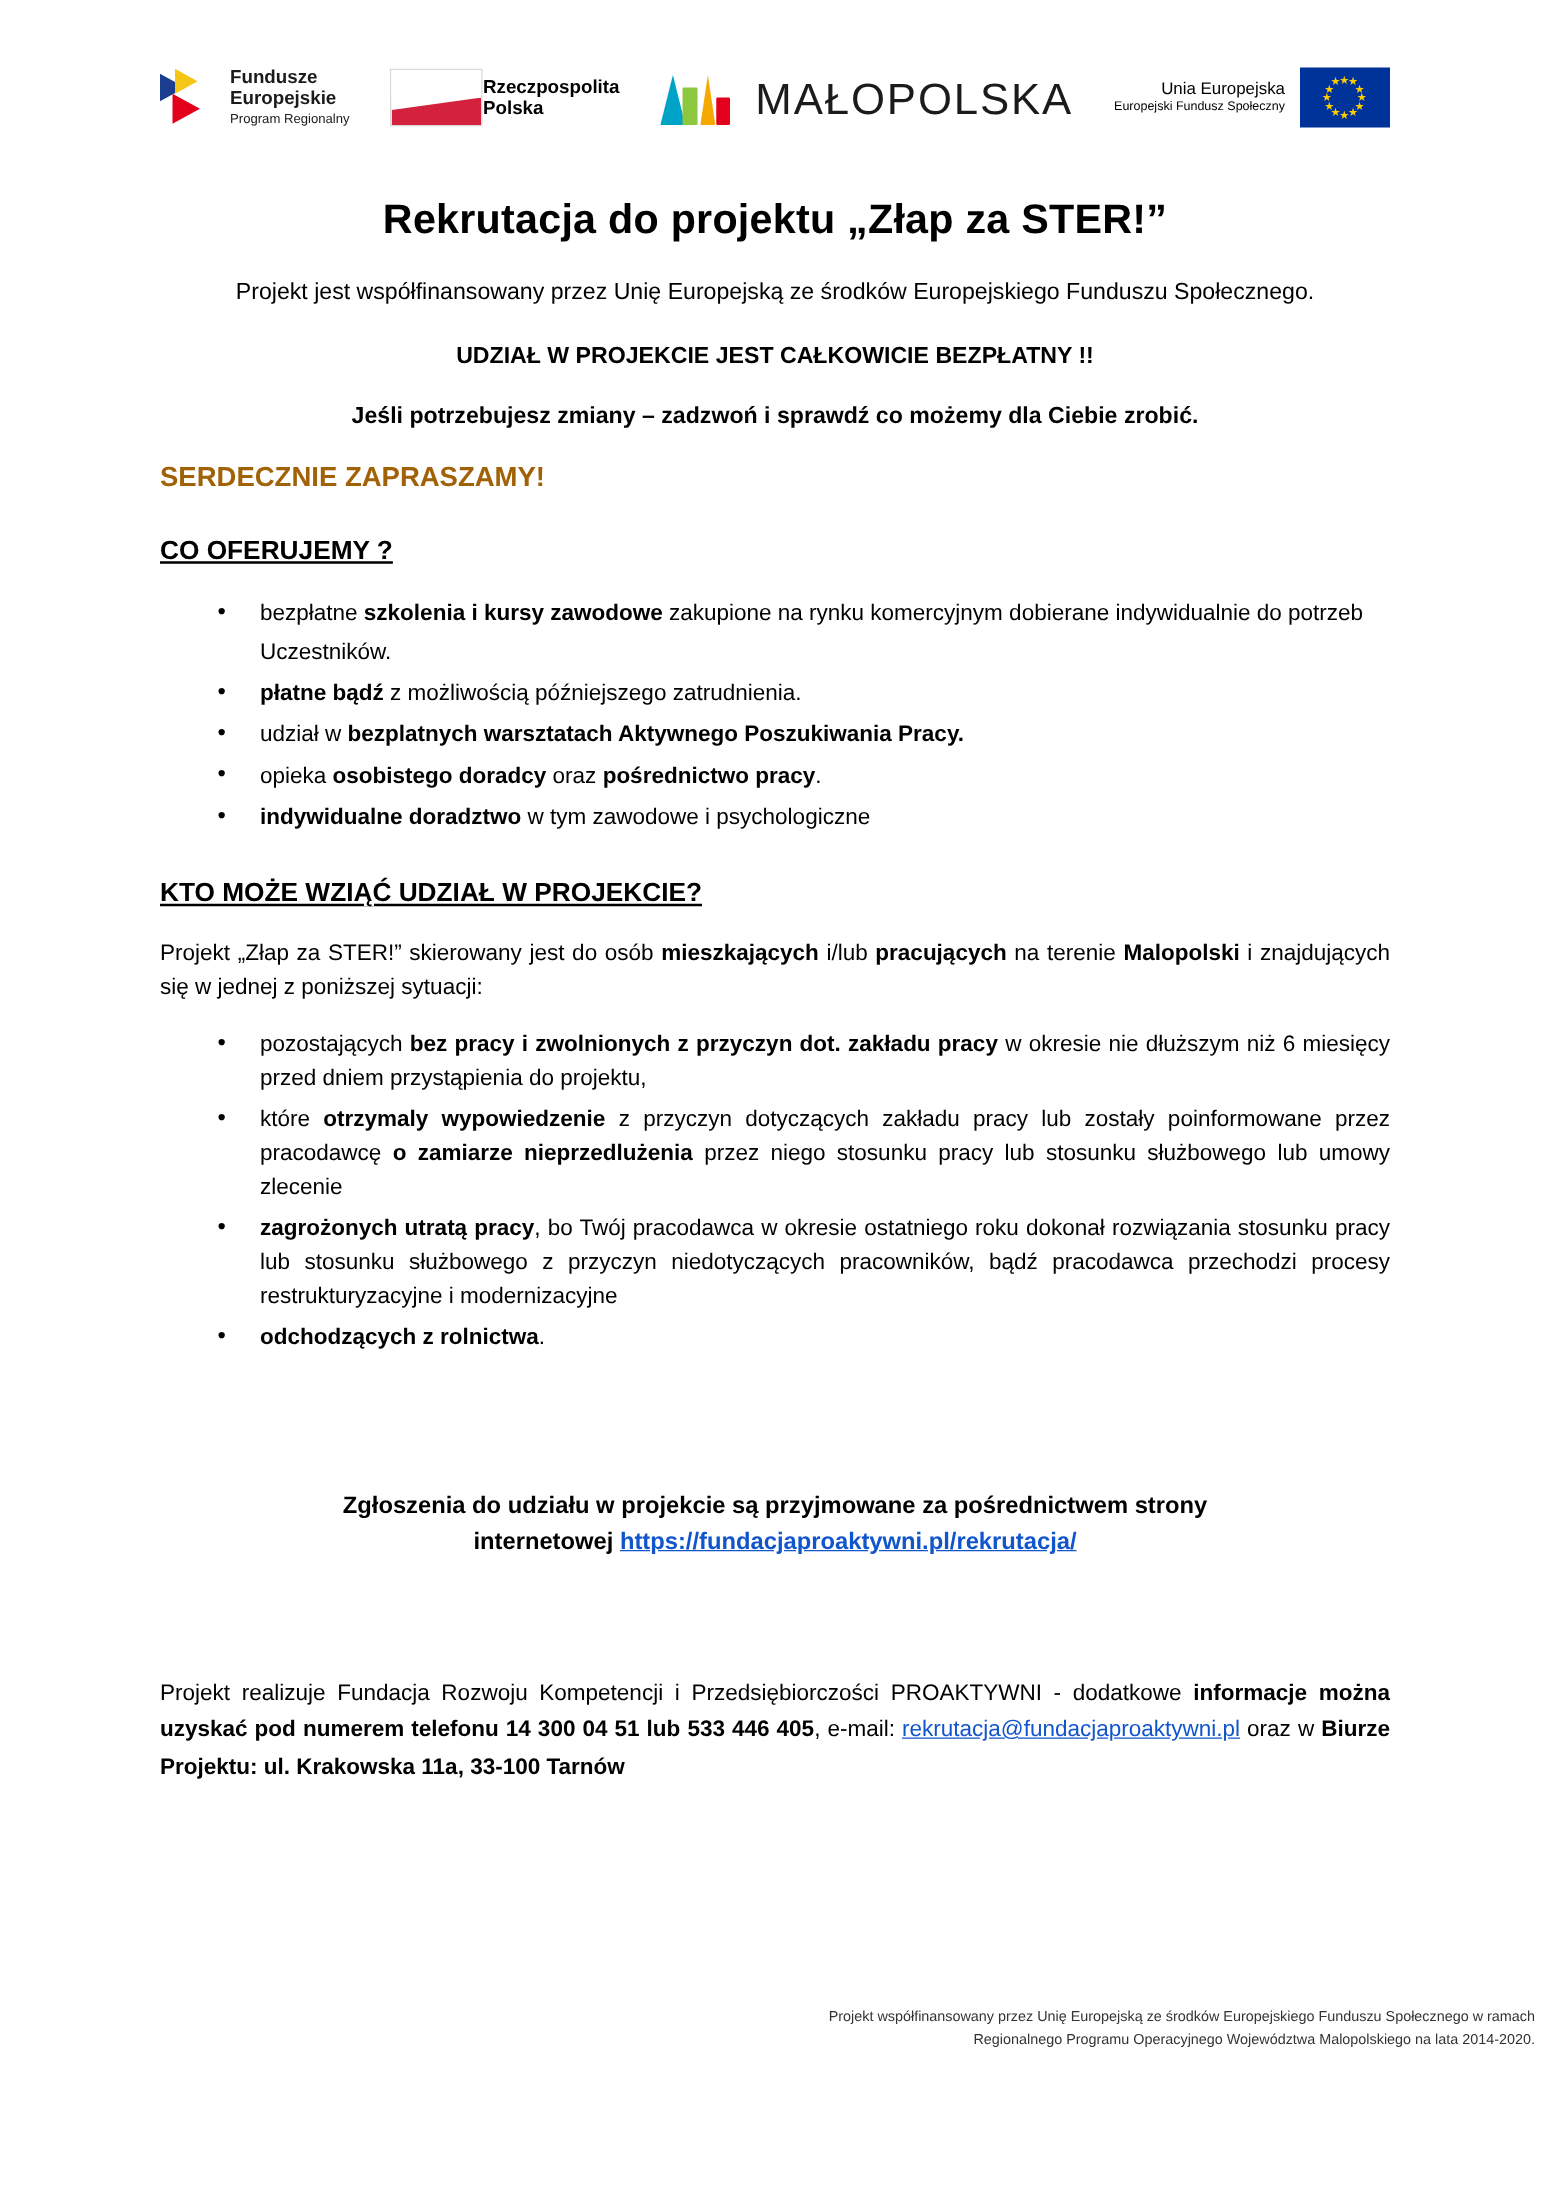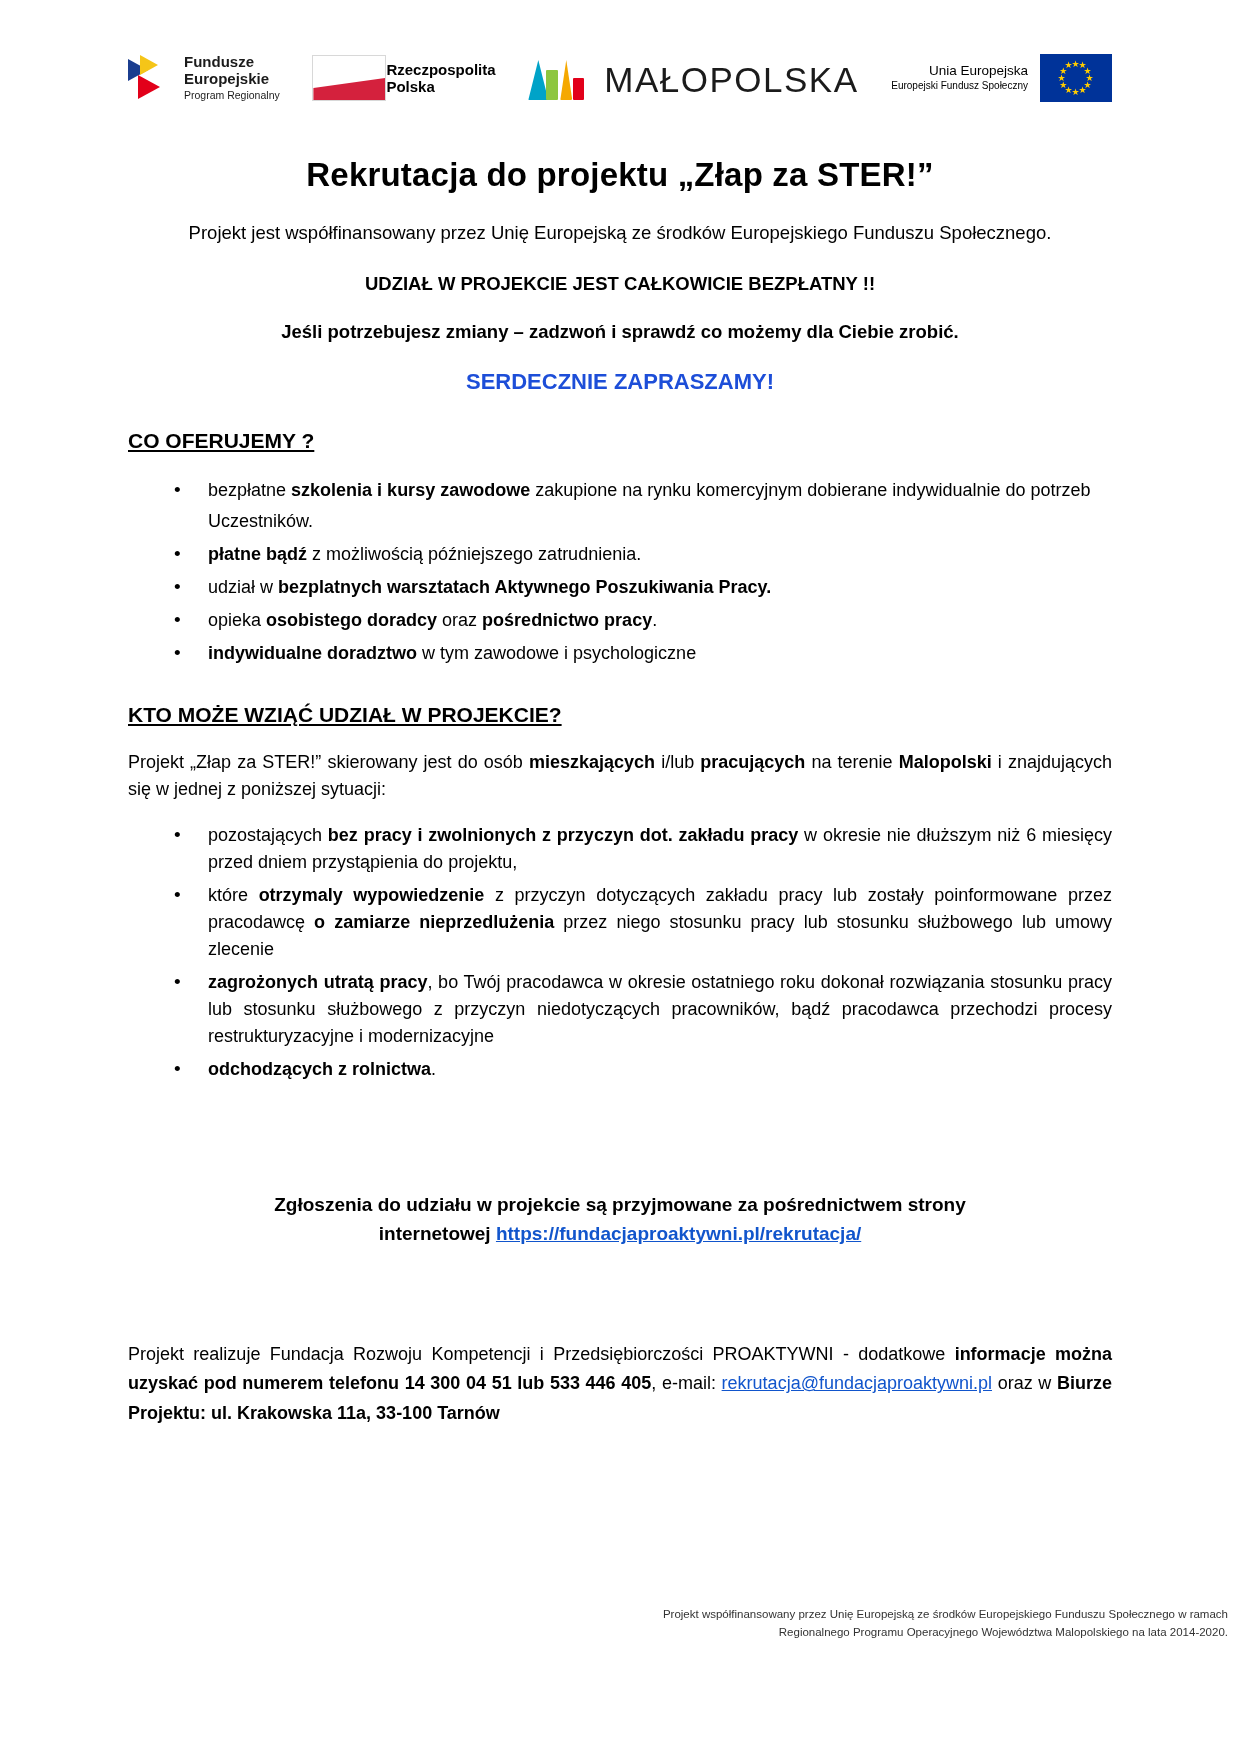--- a/index.html
+++ b/index.html
@@ -128,24 +128,24 @@
     line-height: 1.45;
     margin: 0 40px 26px 40px;
   }
   p.bold-center {
     text-align: center;
     font-size: 18.5px;
     font-weight: bold;
     margin: 0 0 26px 0;
   }
   p.red-center {
-    text-align: center;
+    text-align: left;
     font-size: 22px;
     font-weight: bold;
-    color: #1d4ed8;
+    color: #a16207;
     margin: 10px 0 34px 0;
   }
   h2.section {
     font-size: 21px;
     font-weight: bold;
     text-decoration: underline;
     margin: 0 0 22px 0;
   }
   h2.section.second { margin-top: 34px; }
 

